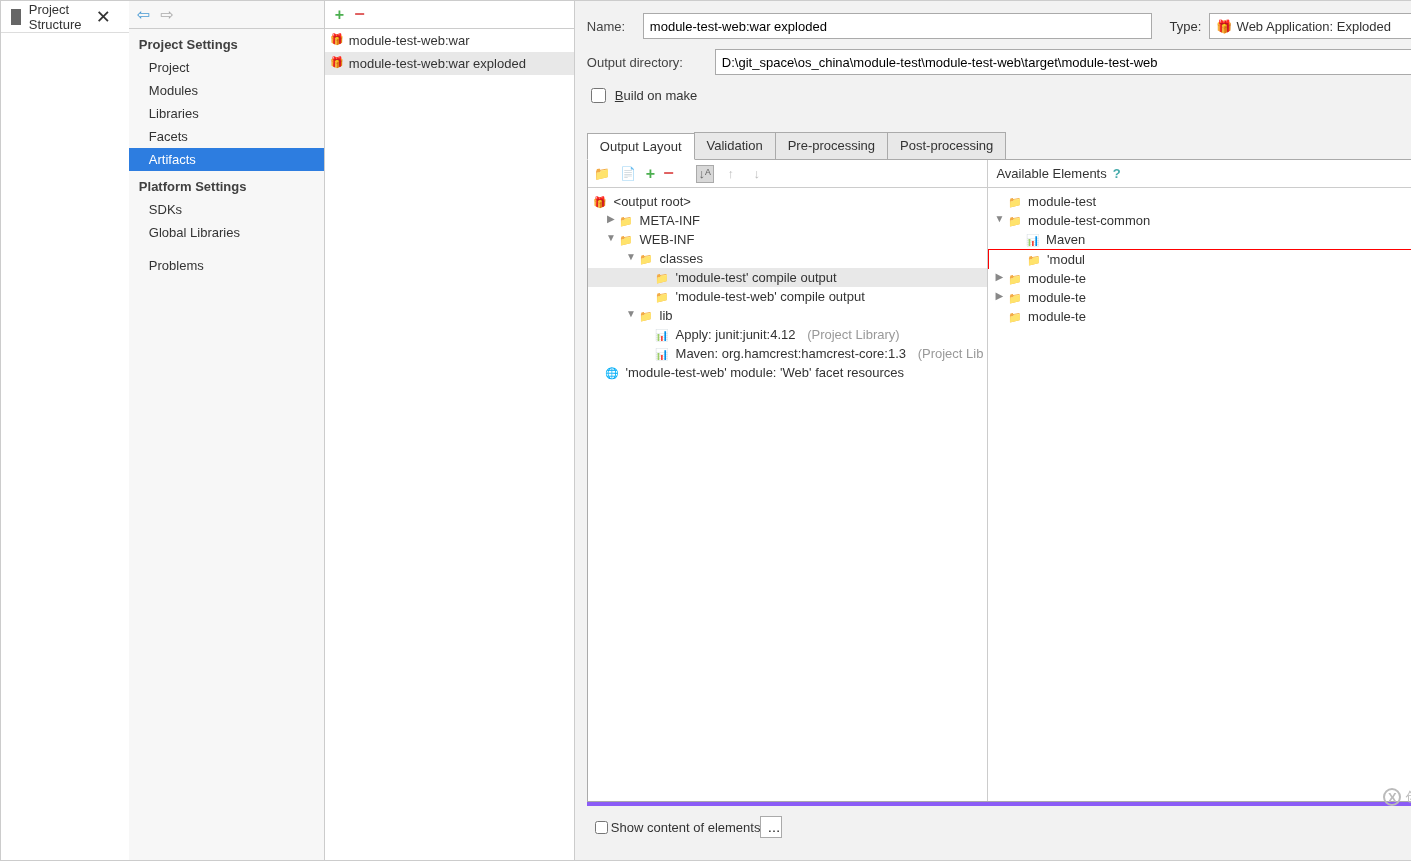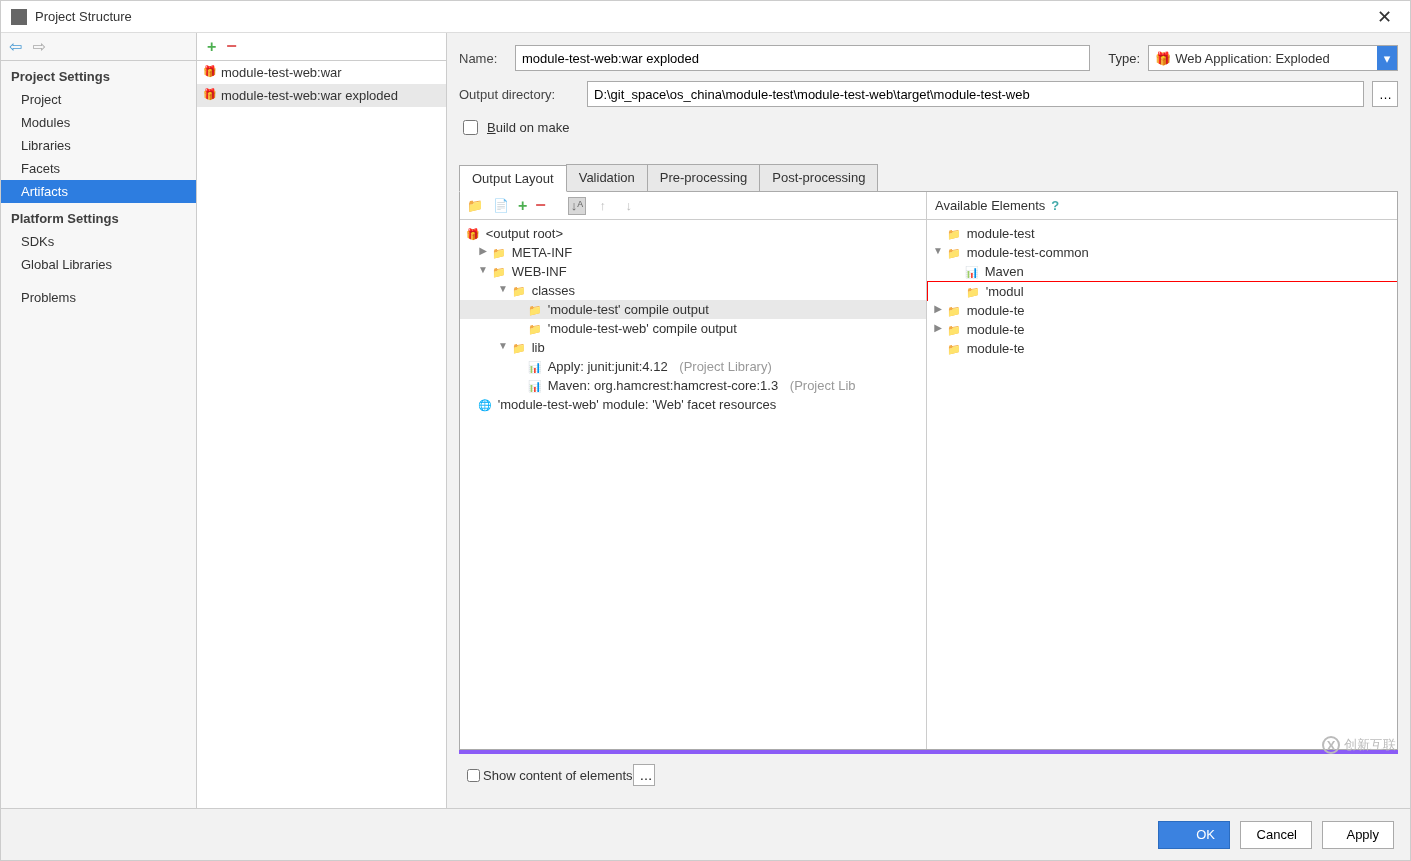--- a/index.html
+++ b/index.html
@@ -1,17 +1,17 @@
 <!DOCTYPE html>
 <html><head>
   <meta charset="utf-8">
   <style>
     * { box-sizing: border-box; font-family: "Segoe UI", Tahoma, sans-serif; font-size: 13px; }
     body { margin: 0; background: #f2f2f2; color: #333; overflow: hidden; }
-    .window { width: 1411px; height: 861px; background: #fff; display: flex; flex-direction: column; border: 1px solid #ccc; }
+    .window { width: 1411px; height: 861px; background: #fff; display: flex; flex-direction: row; border: 1px solid #ccc; }
     .titlebar { height: 32px; display: flex; align-items: center; padding: 0 10px; border-bottom: 1px solid #ddd; }
     .titlebar .icon { width: 16px; height: 16px; background: #666; margin-right: 8px; }
     .titlebar .close { margin-left: auto; font-size: 18px; cursor: pointer; padding: 0 8px; }
     .body { flex: 1; display: flex; min-height: 0; }
     .sidebar-left { width: 196px; border-right: 1px solid #ccc; background: #f7f7f7; display: flex; flex-direction: column; }
     .sidebar-nav { height: 28px; border-bottom: 1px solid #ccc; display: flex; align-items: center; padding: 0 8px; gap: 10px; }
     .nav-arrow { font-size: 16px; color: #499ad3; cursor: pointer; }
     .nav-arrow.disabled { color: #aaa; }
     .sidebar-left .group-label { font-weight: bold; color: #404040; padding: 8px 10px 4px; }
     .sidebar-left .item { padding: 4px 10px 4px 20px; cursor: pointer; }

